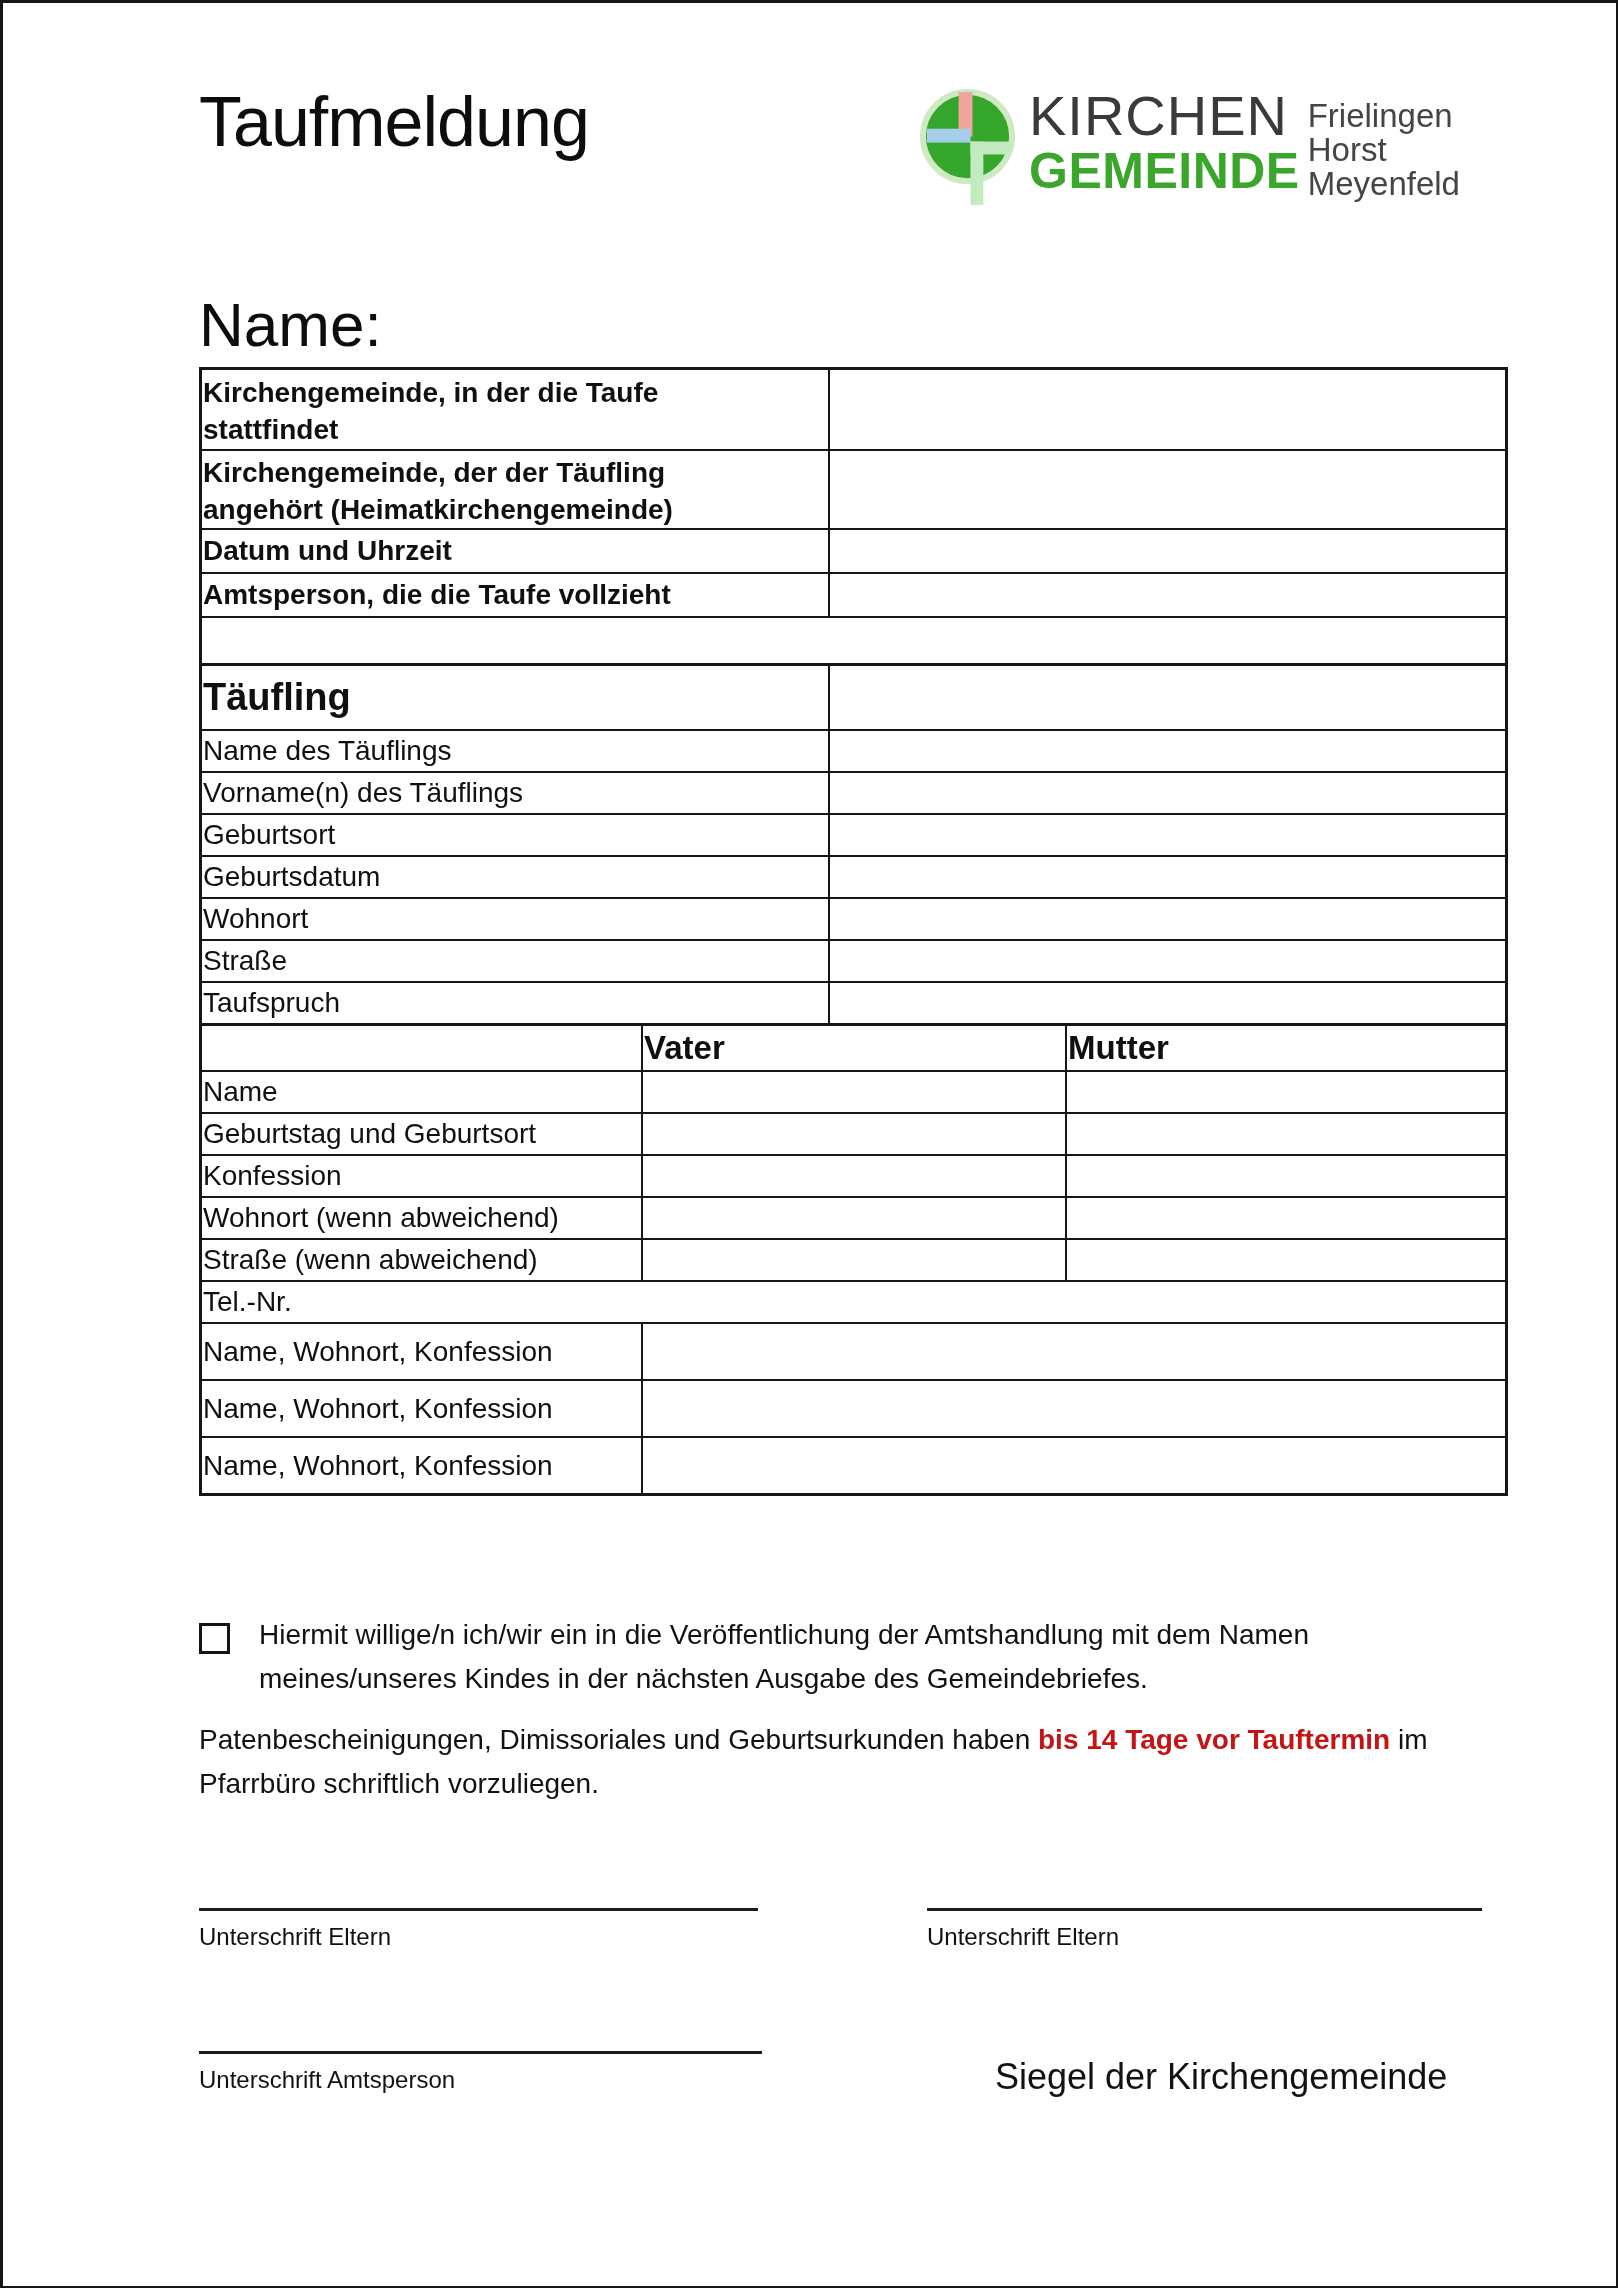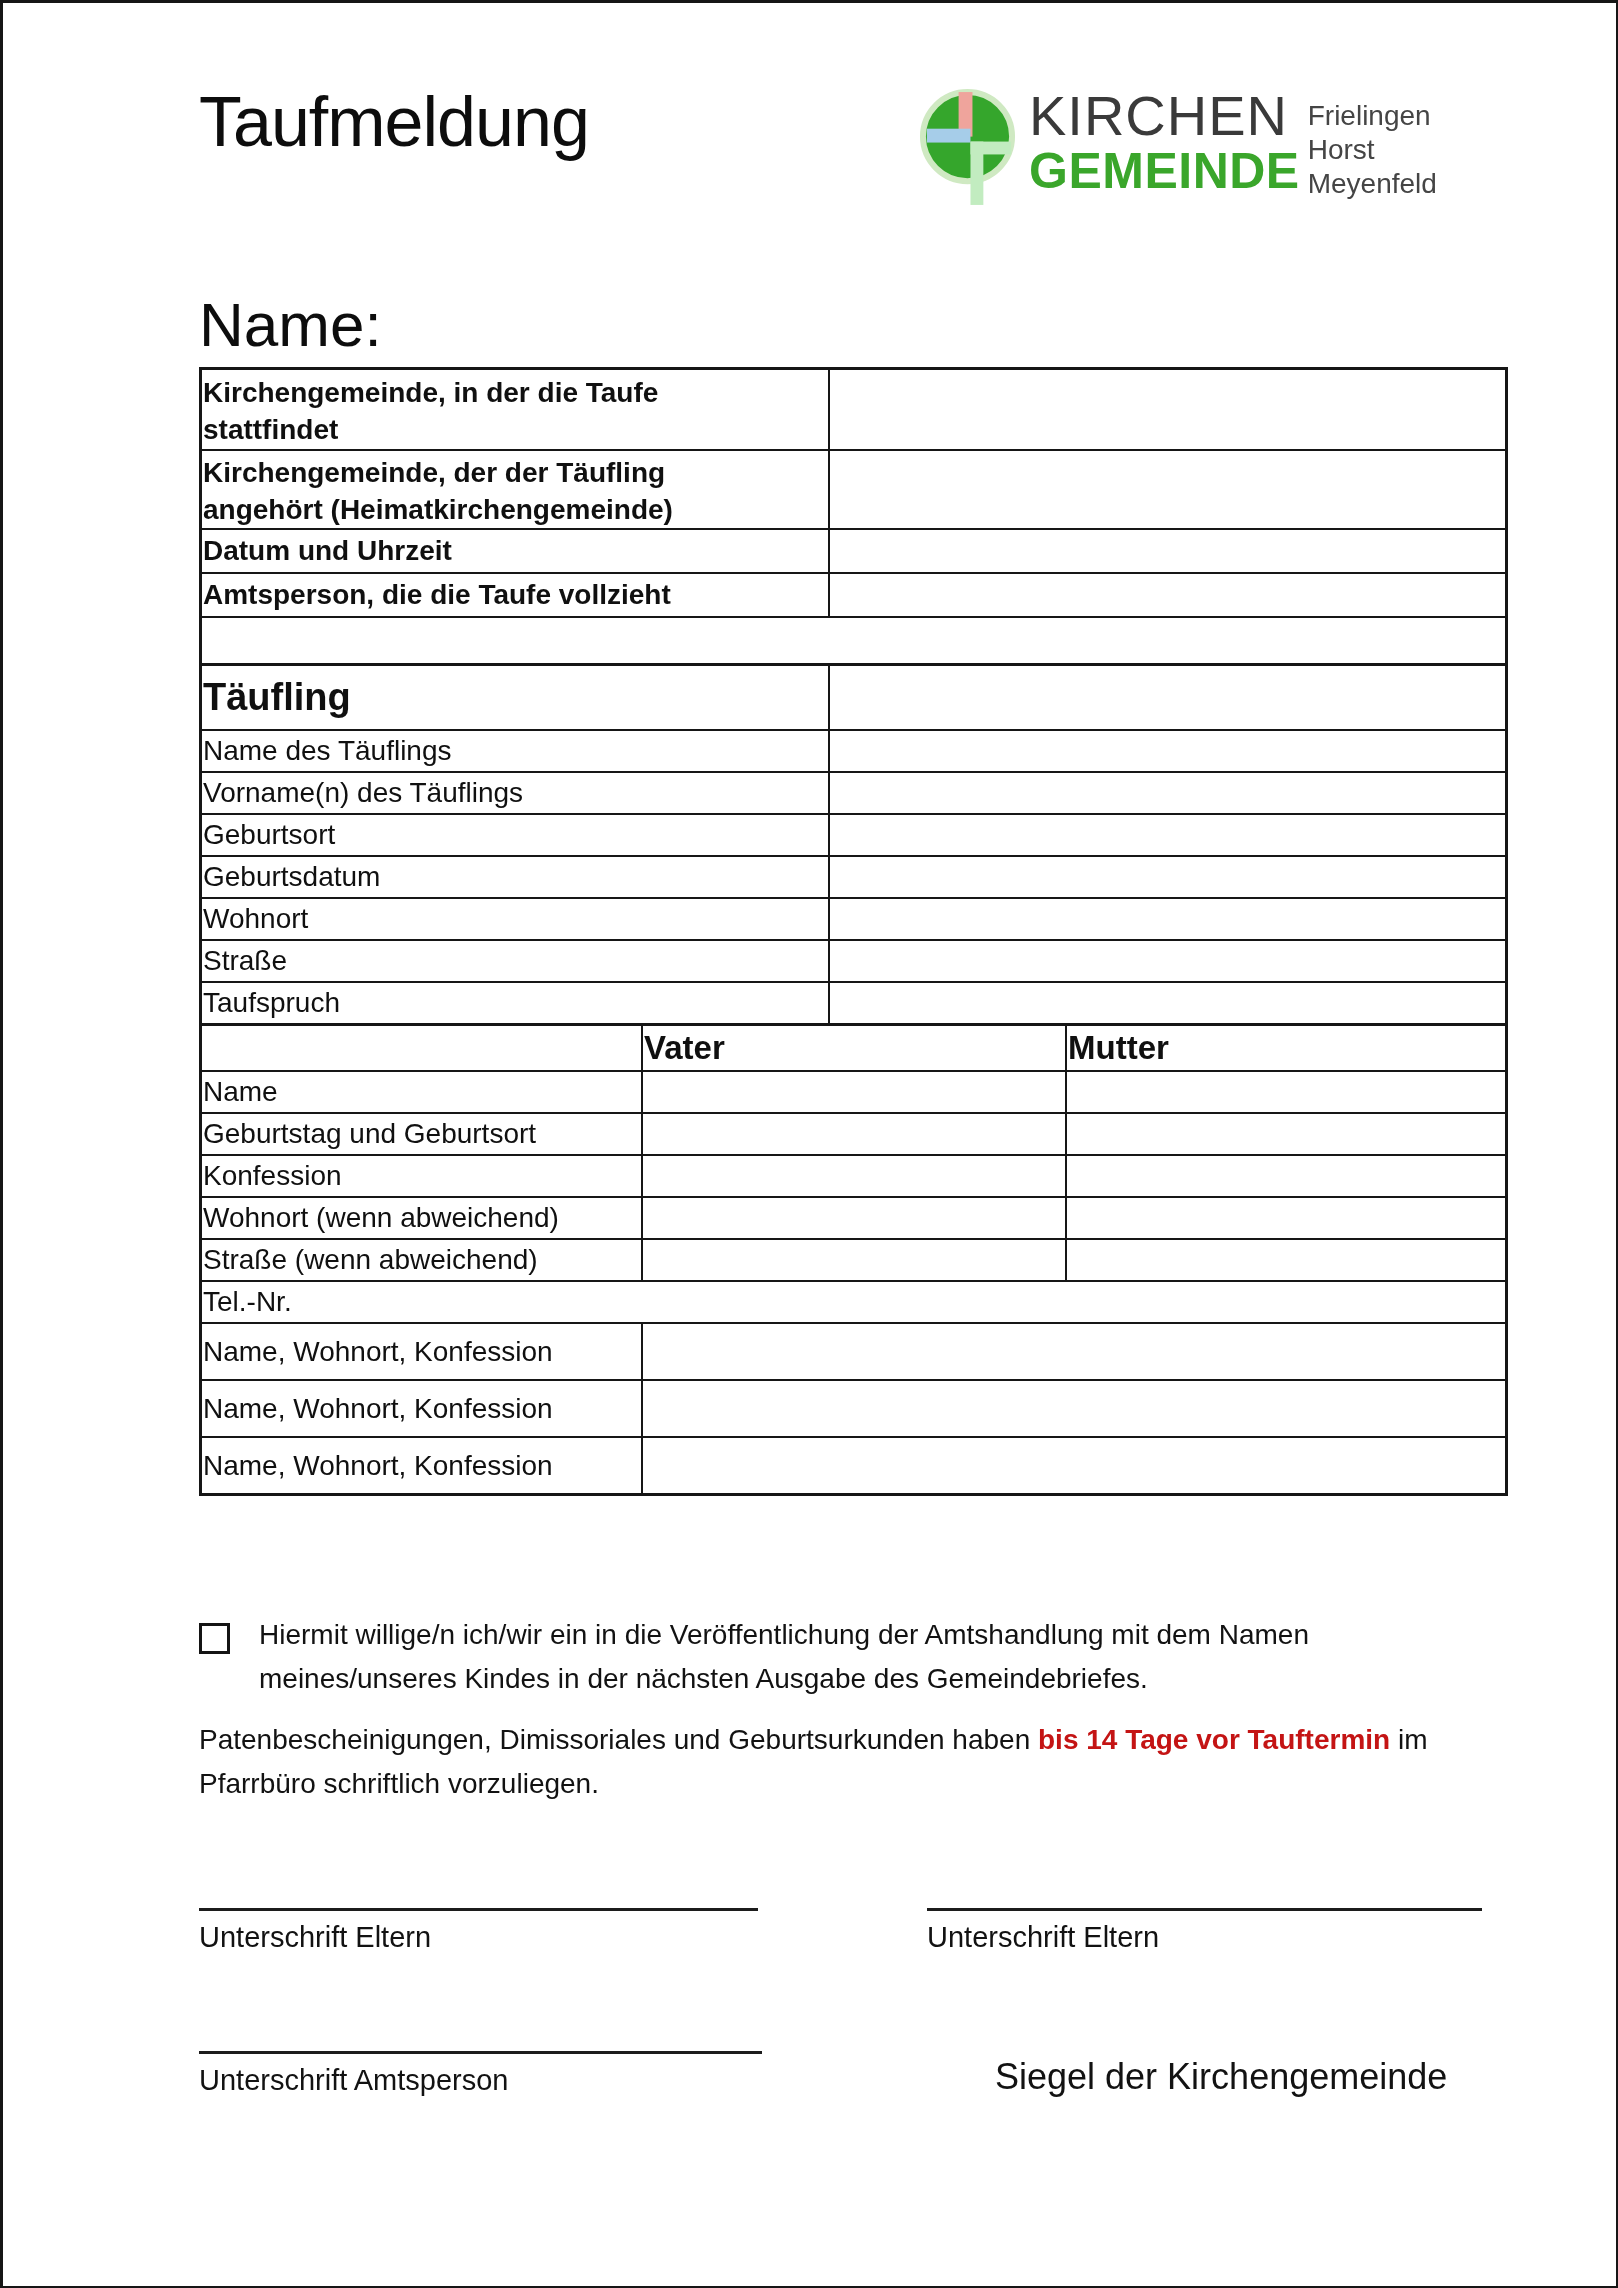--- a/index.html
+++ b/index.html
@@ -9,21 +9,21 @@
     font-family:"Liberation Sans", sans-serif;color:#101010;
   }
   
   .title{position:absolute;left:196px;top:74px;font-size:70px;line-height:90px;
          letter-spacing:-1px;color:#0d0d0d;}
   .logo{position:absolute;left:915px;top:84px;display:flex;align-items:flex-start;}
   .logo svg{display:block;}
   .logo-words{margin-left:10px;}
   .logo-w1{font-size:56px;line-height:58px;font-weight:400;letter-spacing:1px;color:#3a3a3a;}
   .logo-w2{font-size:50px;line-height:52px;font-weight:700;letter-spacing:0.5px;color:#3aa62b;}
-  .logo-places{margin-left:8px;padding-top:12px;font-size:28px;line-height:34px;color:#454545;}
+  .logo-places{margin-left:8px;padding-top:12px;font-size:33px;line-height:34px;color:#454545;}
   .name-heading{position:absolute;left:196px;top:287px;font-size:62px;line-height:70px;color:#0d0d0d;}
   
   .form-table{position:absolute;left:196px;top:364px;width:1309px;box-sizing:border-box;
               border:3px solid #161616;}
   .r{display:flex;box-sizing:border-box;border-top:2px solid #161616;}
   .r.f{border-top:0;}
   .r.s{border-top-width:3px;}
   .cell{box-sizing:border-box;display:flex;align-items:center;padding-left:1px;}
   .nopad{padding-left:0;}
   .dl{border-left:2px solid #161616;}
@@ -39,21 +39,21 @@
   
   .consent{position:absolute;left:196px;top:1610px;width:1214px;display:flex;}
   .checkbox{width:25px;height:25px;border:3px solid #141414;margin-top:10px;flex:none;}
   .consent-text{margin-left:29px;font-size:28px;line-height:44px;color:#121212;}
   .notice{position:absolute;left:196px;top:1715px;width:1254px;
           font-size:28px;line-height:44px;color:#121212;}
   .red{color:#c41414;font-weight:700;}
   
   .sig{position:absolute;}
   .sig-line{border-bottom:3px solid #1c1c1c;height:46px;}
-  .sig-label{font-size:29px;line-height:34px;padding-top:9px;color:#121212;}
+  .sig-label{font-size:24px;line-height:34px;padding-top:9px;color:#121212;}
   .seal-label{position:absolute;font-size:36px;line-height:34px;color:#121212;}
 </style>
 </head>
 <body>
 
 <div class="page">
 
   <div class="title">Taufmeldung</div>
 
   <div class="logo">

